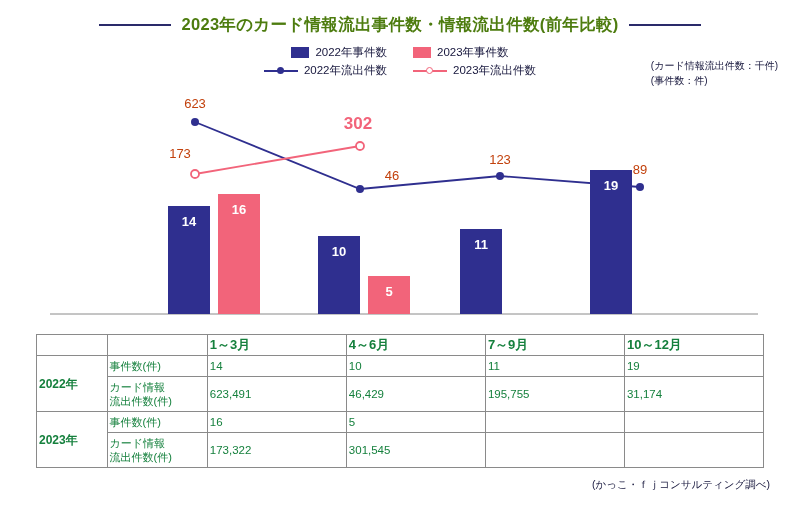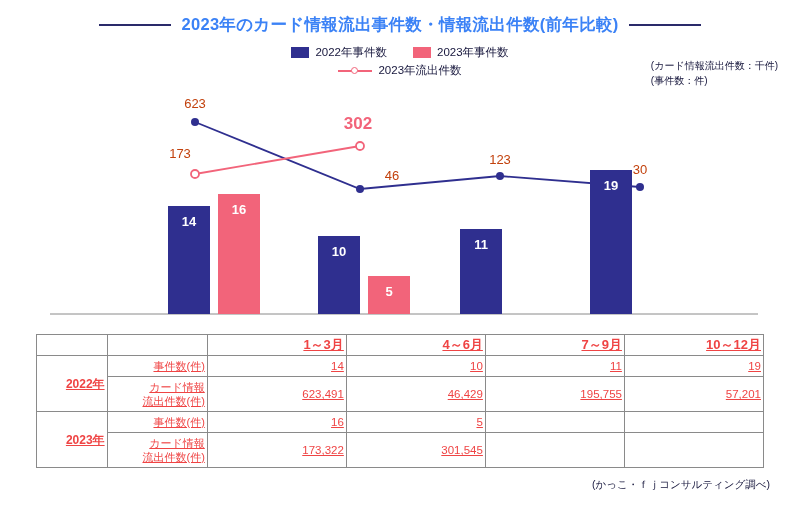--- a/index.html
+++ b/index.html
@@ -13,21 +13,21 @@
   }
   .title-row{
     display:flex;align-items:center;justify-content:center;
     gap:10px;
     margin-top:14px;
   }
   .title-line{
     height:2px;background:#2a2a6a;width:72px;
   }
   .title-text{
-    font-size:16.5px;font-weight:bold;color:#3b82f6;letter-spacing:.3px;
+    font-size:16.5px;font-weight:bold;color:#4d7c0f;letter-spacing:.3px;
     white-space:nowrap;
   }
   .legend{
     display:flex;flex-direction:column;align-items:center;
     margin-top:9px;gap:3px;
   }
   .legend-row{display:flex;gap:26px;align-items:center;justify-content:center;}
   .legend-item{display:flex;align-items:center;gap:6px;font-size:11.5px;color:#16163c;}
   .swatch{width:18px;height:11px;display:inline-block;}
   .sw-blue{background:#2f2f8f;}
@@ -62,25 +62,24 @@
     transform:translateX(-50%);
   }
 
   table.data{
     border-collapse:collapse;
     width:728px;margin:0 auto;
     font-size:11.5px;
   }
   table.data td{
     border:1px solid #8a8a8a;
-    text-align:right;
+    text-align:left;
     padding:3px 2px;
-    color:#ef4444;
+    color:#15803d;
     line-height:14px;
-    text-decoration:underline;
   }
   td.yearcell{width:66px;font-weight:bold;font-size:12px;}
   td.rowhead{width:96px;font-size:11px;margin-top:25px;}
   td.val{width:135px;}
   td.pinkval{color:#f2647a;}
   td.blank{border:none;}
   .period-row td{border:none;font-weight:bold;font-size:13px;padding-bottom:5px;}
   .footnote{
     text-align:right;font-size:10.5px;color:#16163c;
     width:740px;margin:10px auto 16px auto;
@@ -101,20 +100,27 @@
       <span class="swatch sw-blue"></span>
       <span>2022年事件数</span>
     </span>
     <span class="legend-item">
       <span class="swatch sw-pink"></span>
       <span>2023年事件数</span>
     </span>
   </div>
   <div class="legend-row">
     <span class="legend-item">
+      <span class="linekey lk-blue">
+          <i></i>
+          <b></b>
+        </span>
+      <span>2022年流出件数</span>
+    </span>
+    <span class="legend-item">
       <span class="linekey lk-pink">
           <i></i>
           <b></b>
         </span>
       <span>2023年流出件数</span>
     </span>
   </div>
 </div>
 
 <div class="units">
@@ -144,21 +150,21 @@
     <rect x="348" y="192" width="42" height="38" fill="#f2647a"></rect>
 
     <rect x="440" y="145" width="42" height="85" fill="#2f2f8f"></rect>
 
     <rect x="570" y="86" width="42" height="144" fill="#2f2f8f"></rect>
   </svg>
 
   <div class="val-label" style="left:175px;top:12px;">623</div>
   <div class="val-label" style="left:372px;top:84px;">46</div>
   <div class="val-label" style="left:480px;top:68px;">123</div>
-  <div class="val-label" style="left:620px;top:78px;">30</div>
+  <div class="val-label" style="left:620px;top:78px;">89</div>
 
   <div class="val-label" style="left:160px;top:62px;">173</div>
   <div class="val-label pink-big" style="left:338px;top:30px;">302</div>
 
   <div class="bar-label" style="left:169px;top:130px;">14</div>
   <div class="bar-label" style="left:219px;top:118px;">16</div>
   <div class="bar-label" style="left:319px;top:160px;">10</div>
   <div class="bar-label" style="left:369px;top:200px;">5</div>
   <div class="bar-label" style="left:461px;top:153px;">11</div>
   <div class="bar-label" style="left:591px;top:94px;">19</div>
@@ -184,21 +190,21 @@
       <td class="val">19</td>
     </tr>
     <tr>
       <td class="rowhead">
         <div>カード情報</div>
         <div>流出件数(件)</div>
       </td>
       <td class="val">623,491</td>
       <td class="val">46,429</td>
       <td class="val">195,755</td>
-      <td class="val">57,201</td>
+      <td class="val">31,174</td>
     </tr>
 
     <tr>
       <td class="yearcell" rowspan="2">2023年</td>
       <td class="rowhead">事件数(件)</td>
       <td class="val">16</td>
       <td class="val pinkval">5</td>
       <td class="val"></td>
       <td class="val"></td>
     </tr>

